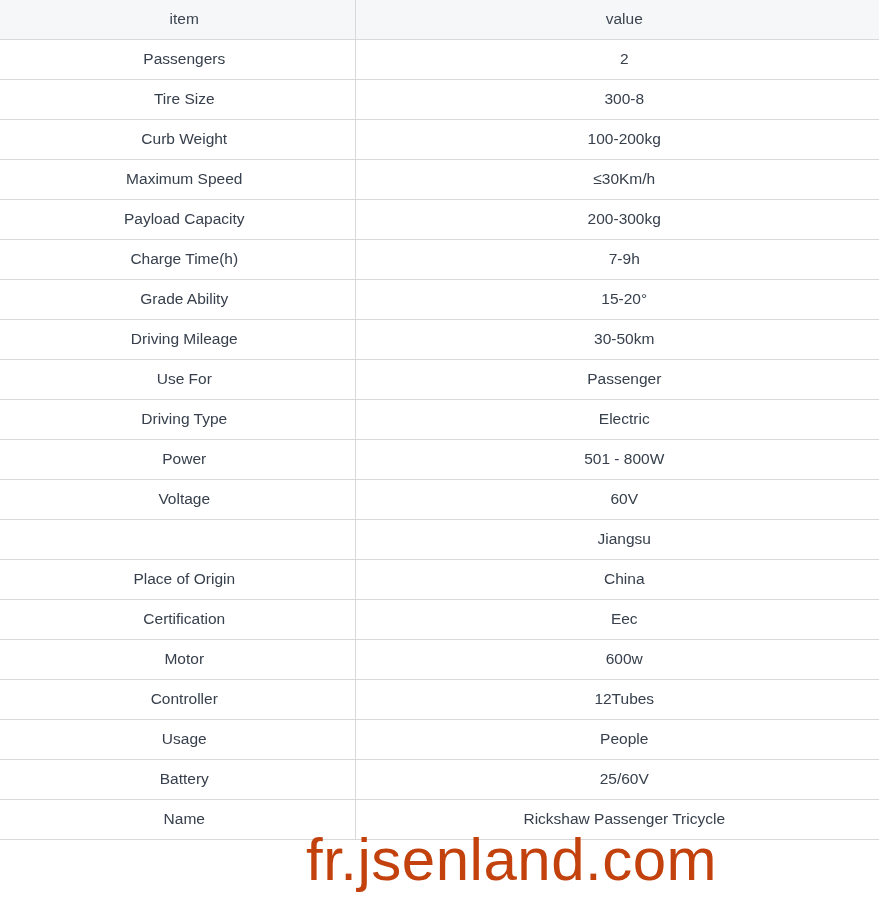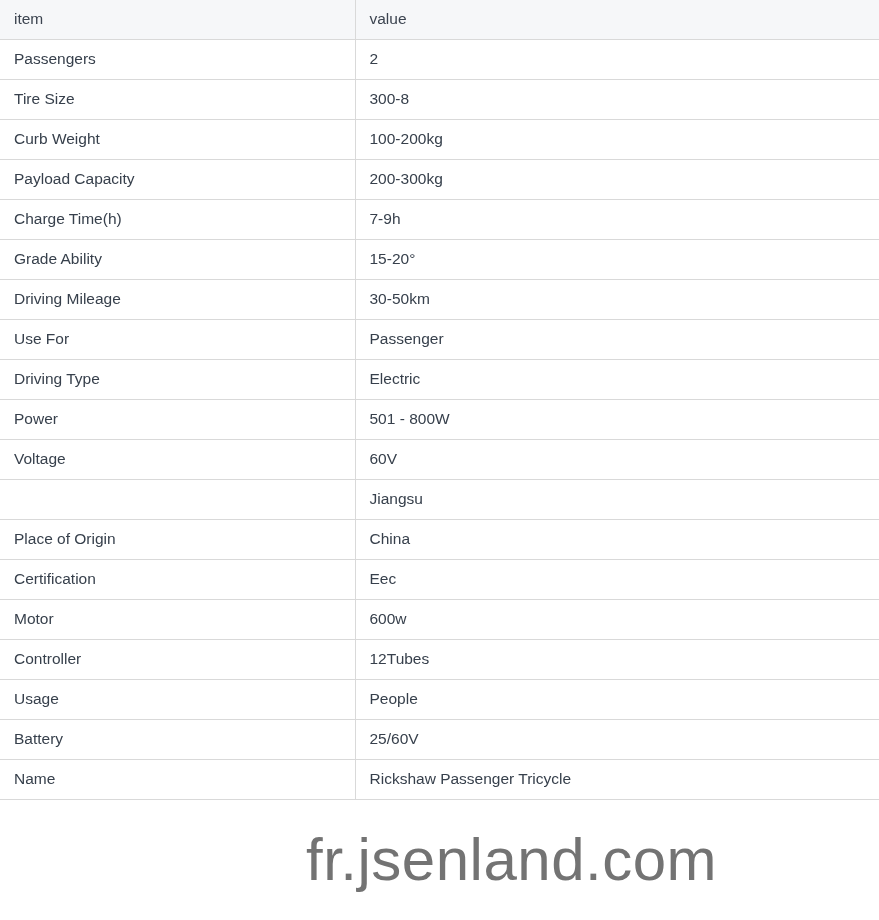--- a/index.html
+++ b/index.html
@@ -27,21 +27,21 @@
 
   
   #watermark {
     position: absolute;
     left: 306px;
     top: 826px;
     font-family: "Liberation Sans", "DejaVu Sans", sans-serif;
     font-size: 60px;
     line-height: 68px;
     letter-spacing: 0.5px;
-    color: #737373;
+    color: #c2410c;
     white-space: nowrap;
     pointer-events: none;
     user-select: none;
     z-index: 3;
   }
 
   
   table.spec-table {
     position: relative;
     z-index: 2;
@@ -53,21 +53,21 @@
 
   table.spec-table col.col-item  { width: 355px; }
   table.spec-table col.col-value { width: 524px; }
 
   table.spec-table th,
   table.spec-table td {
     height: 40px;
     box-sizing: border-box;
     padding: 0 0 0 14px;
     vertical-align: middle;
-    text-align: left;
+    text-align: center;
     font-weight: normal;
     font-size: 15.5px;
     line-height: 20px;
     color: #37404c;
     border-bottom: 1px solid #d9d9d9;
     border-right: 1px solid #d9d9d9;
     overflow: hidden;
     white-space: nowrap;
   }
 
@@ -112,20 +112,24 @@
           <td>Passengers</td>
           <td>2</td>
         </tr>
         <tr>
           <td>Tire Size</td>
           <td>300-8</td>
         </tr>
         <tr>
           <td>Curb Weight</td>
           <td>100-200kg</td>
+        </tr>
+        <tr>
+          <td>Maximum Speed</td>
+          <td>≤30Km/h</td>
         </tr>
         <tr>
           <td>Payload Capacity</td>
           <td>200-300kg</td>
         </tr>
         <tr>
           <td>Charge Time(h)</td>
           <td>7-9h</td>
         </tr>
         <tr>

